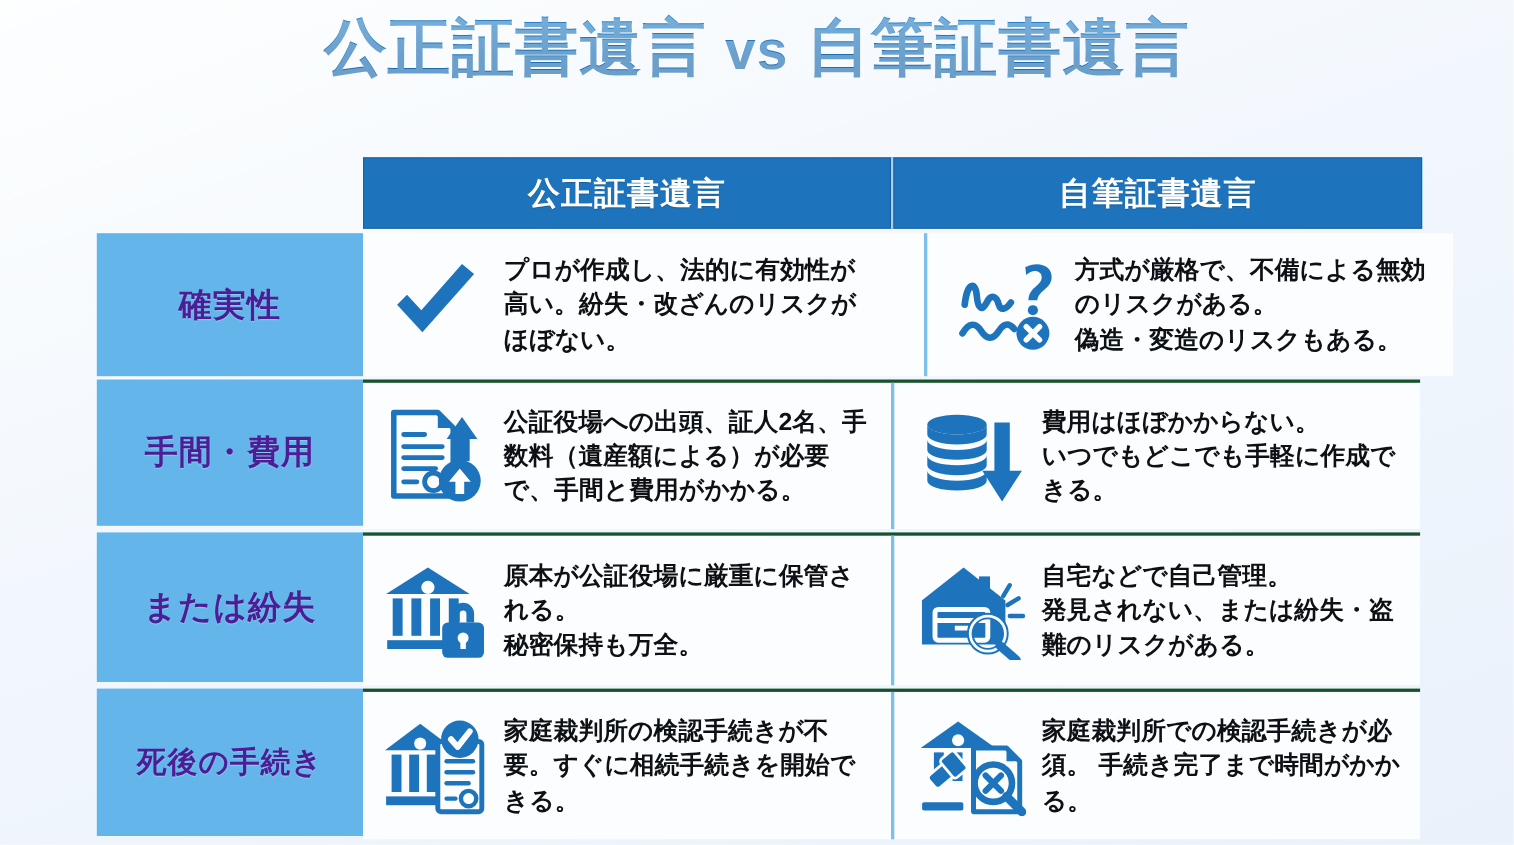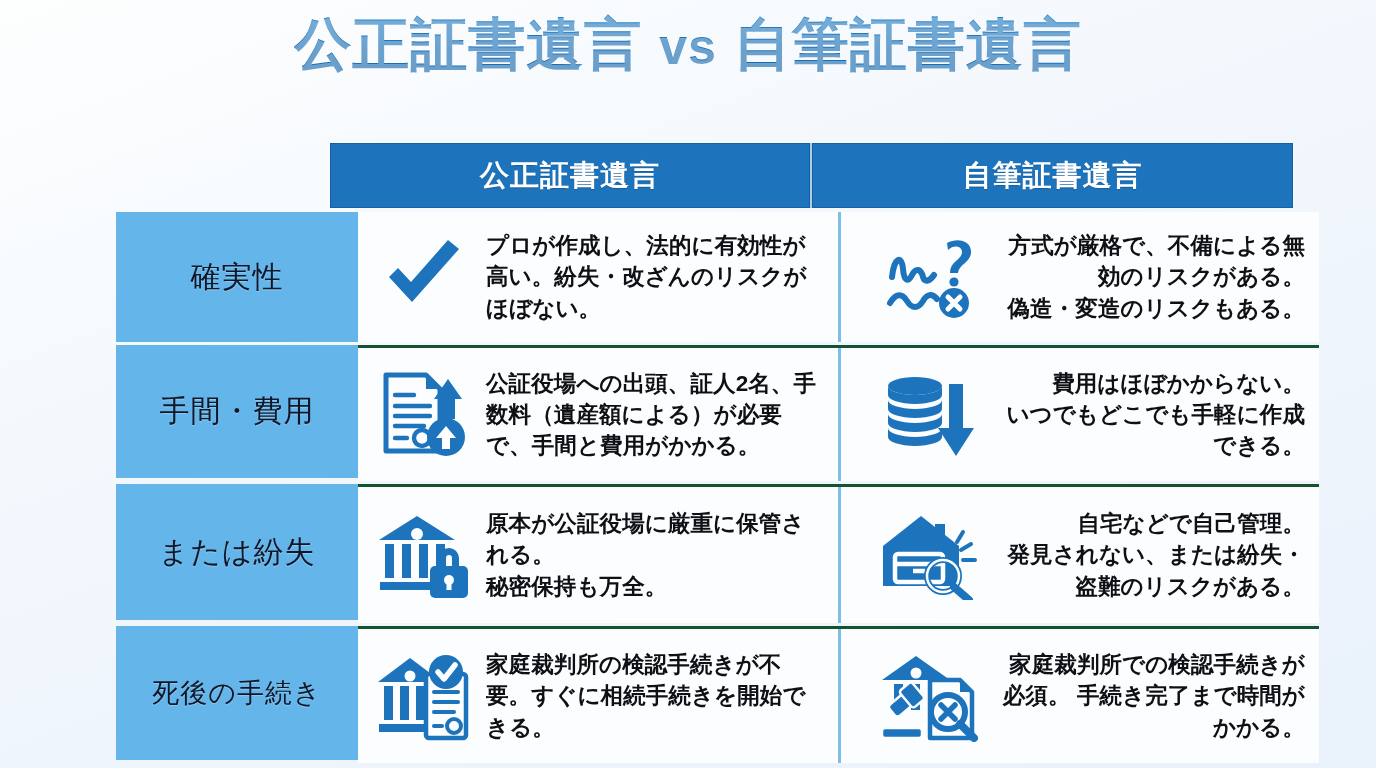--- a/index.html
+++ b/index.html
@@ -83,53 +83,51 @@
   .row {
     position: relative;
     display: flex;
     align-items: stretch;
   }
   .row + .row { margin-top: 3px; }
 
   .rowlabel {
     flex: 0 0 242px;
     background: #64b6ea;
-    color: #0f172a;
+    color: #4c1d95;
     font-size: 30px;
-    font-weight: normal;
+    font-weight: bold;
     display: flex;
     align-items: center;
     justify-content: center;
     letter-spacing: 1px;
     text-shadow: 0 1px 1px rgba(255,255,255,0.28);
-    margin-left: 28px;
   }
   .rowlabel.small { font-size: 27px; }
 
   .cells {
     flex: 1 1 auto;
     display: flex;
     background: #fbfdfe;
     border-top: 3px solid #14532d;
   }
-  .row:first-child .cells { border-top: none; }
+  .row:first-child .cells { border-top: none; gap: 30px; }
 
   .cell {
     flex: 0 0 480px;
     display: flex;
     align-items: center;
     gap: 14px;
     padding: 10px 14px 10px 18px;
     box-sizing: border-box;
   }
   .cell.col-b {
     flex: 0 0 481px;
     border-left: 3px solid #7cbfe8;
-    padding-left: 41px;
-    text-align: right;
+    padding-left: 24px;
   }
 
   .icon {
     flex: 0 0 auto;
     width: 96px;
     height: 96px;
     display: flex;
     align-items: center;
     justify-content: center;
   }

